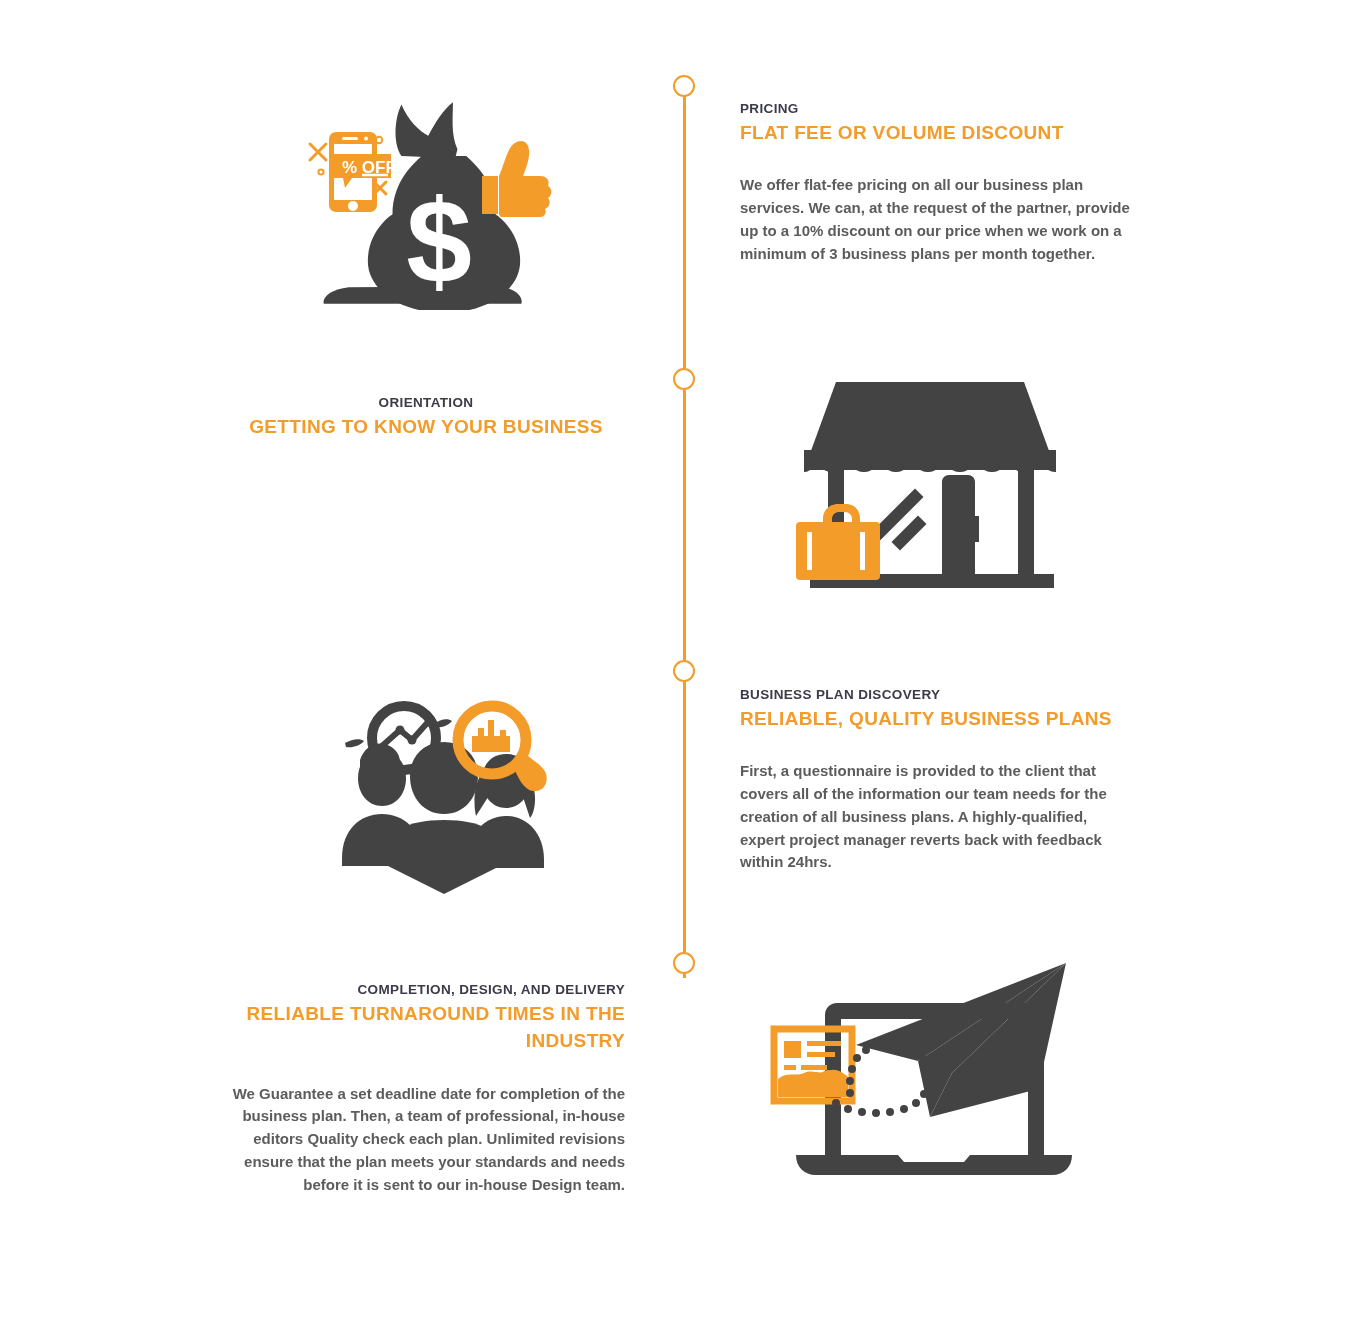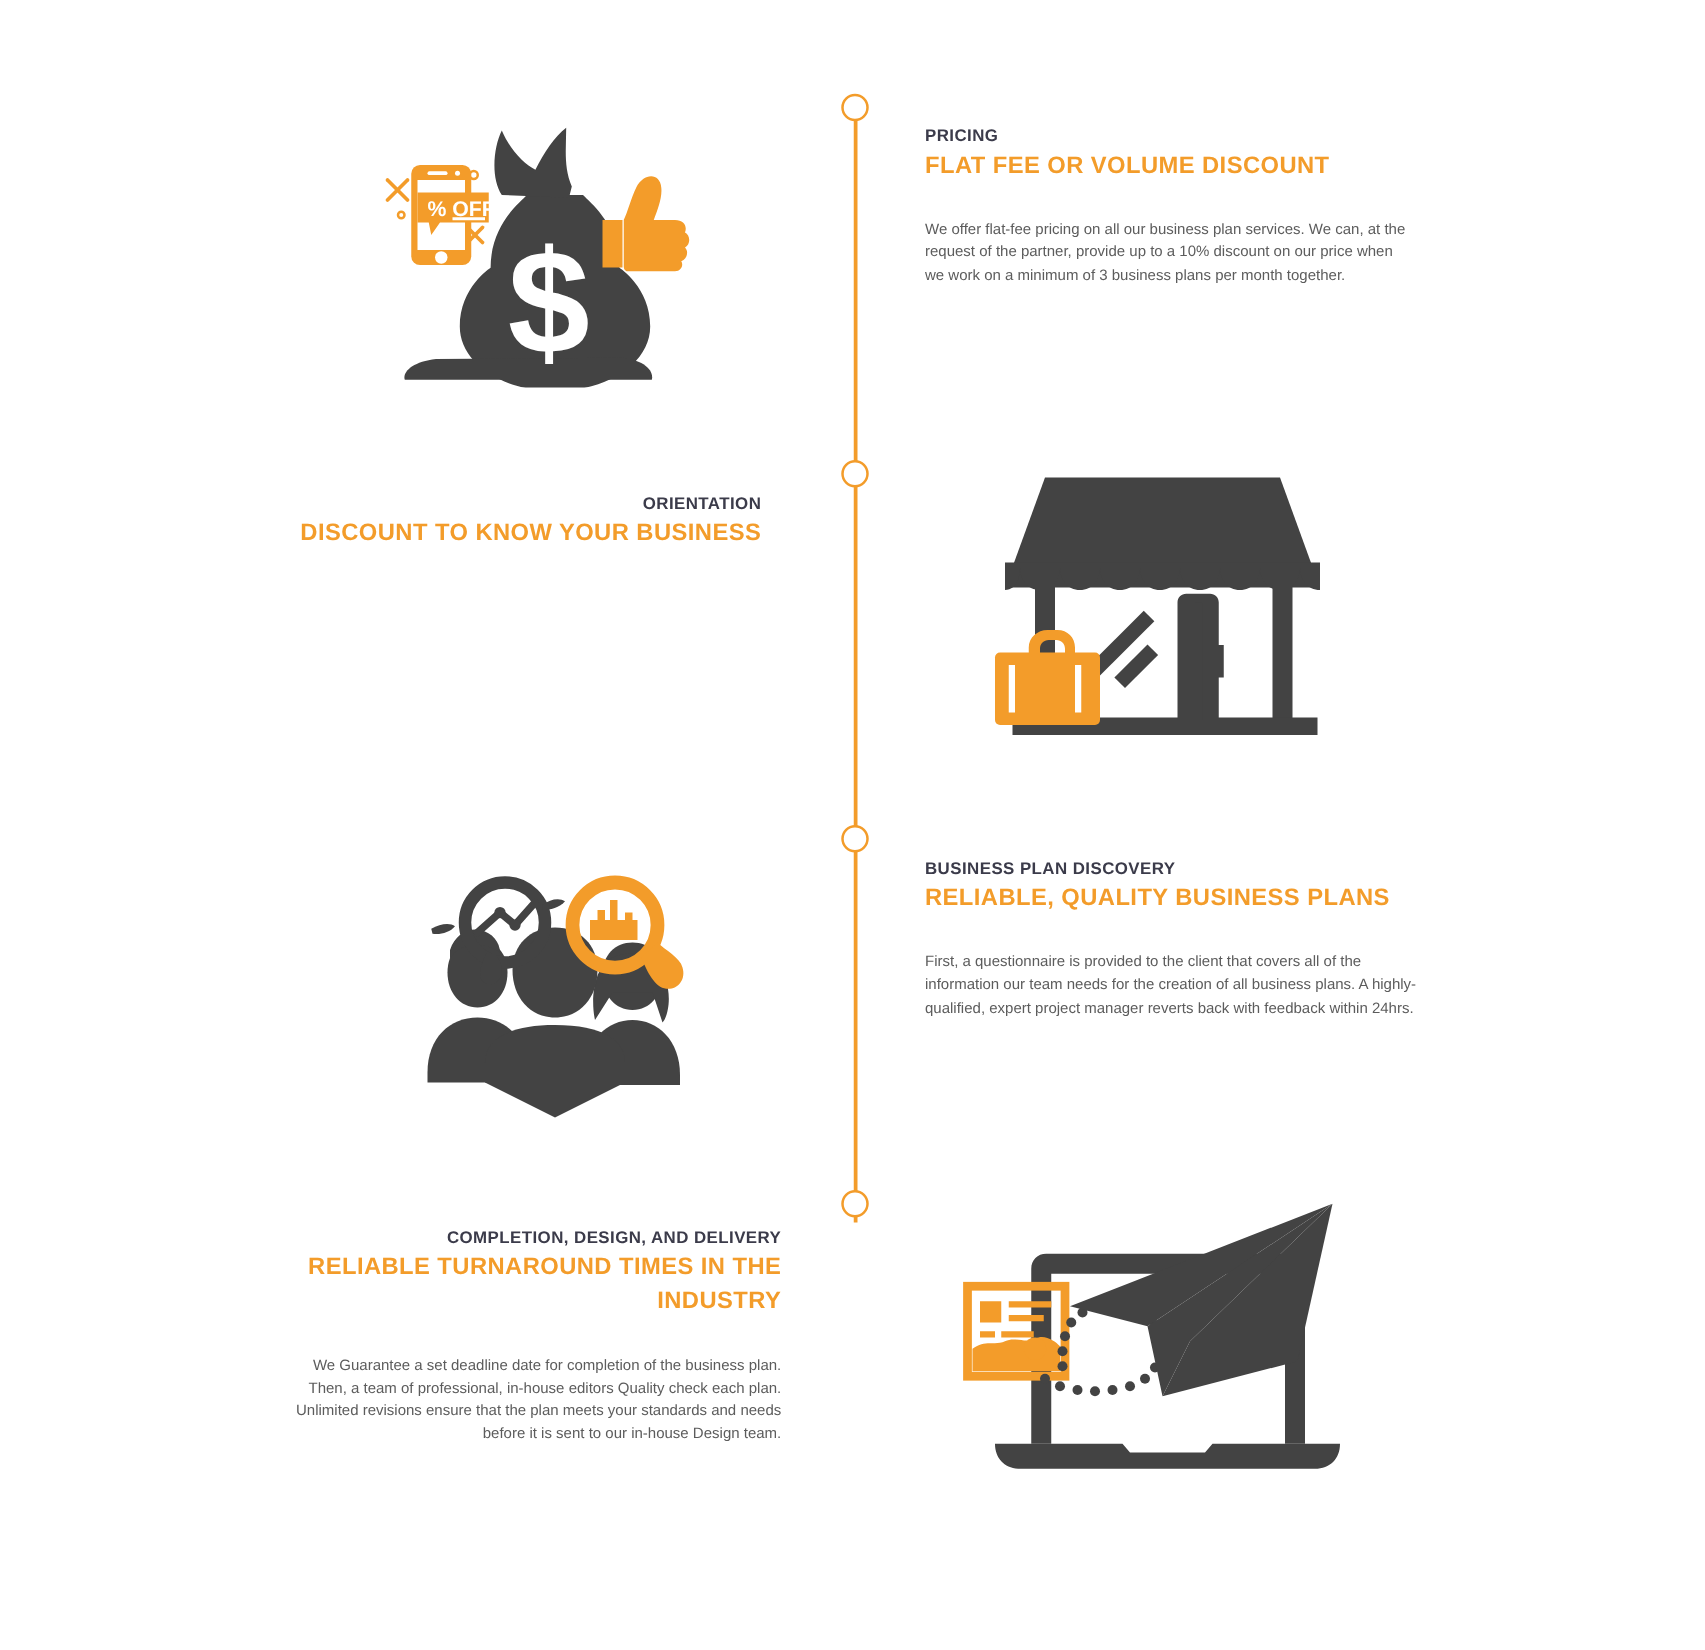--- a/index.html
+++ b/index.html
@@ -51,24 +51,24 @@
   }
   .subkicker {
     font-size: 19px;
     font-weight: bold;
     letter-spacing: 0.35px;
     color: #F39C2A;
     line-height: 1.45;
   }
   .body-copy {
     margin-top: 28px;
-    font-size: 12px;
+    font-size: 15px;
     line-height: 1.52;
     color: #5c5c5c;
-    font-weight: 400;
+    font-weight: 700;
   }
 
   
   .icon-wrap { position: absolute; }
   .icon-wrap svg { display: block; }
 </style>
 </head>
 <body>
 
 <div id="stage">
@@ -125,23 +125,23 @@
       <g>
         <rect x="186" y="76" width="16" height="38" fill="#F39C2A"></rect>
         <path d="M203 76 C206 70 209 58 213 50 C219 38 232 38 233 50
                  C234 58 230 68 227 76 L244 76 C251 76 254 81 252 86
                  C256 88 257 95 252 98 C255 101 254 107 249 109
                  C251 112 249 117 244 117 L206 117 C204 117 203 115 203 113 Z" fill="#F39C2A"></path>
       </g>
     </svg>
   </div>
 
-  <div class="block left" style="left:219px; top:393px; width:390px;">
+  <div class="block left" style="left:231px; top:393px; width:390px;text-align:center;">
     <div class="kicker">ORIENTATION</div>
-    <div class="subkicker">DISCOUNT TO KNOW YOUR BUSINESS</div>
+    <div class="subkicker">GETTING TO KNOW YOUR BUSINESS</div>
   </div>
 
   <div class="icon-wrap" style="left:790px; top:372px;">
     <svg width="280" height="222" viewBox="0 0 280 222" xmlns="http://www.w3.org/2000/svg">
       <g fill="#434343">
 
         <path d="M46 10 L234 10 L266 98 L14 98 Z"></path>
 
         <path d="M14 78 L266 78 L266 100
                  C256 100 250 92 250 82 C250 92 244 100 234 100

